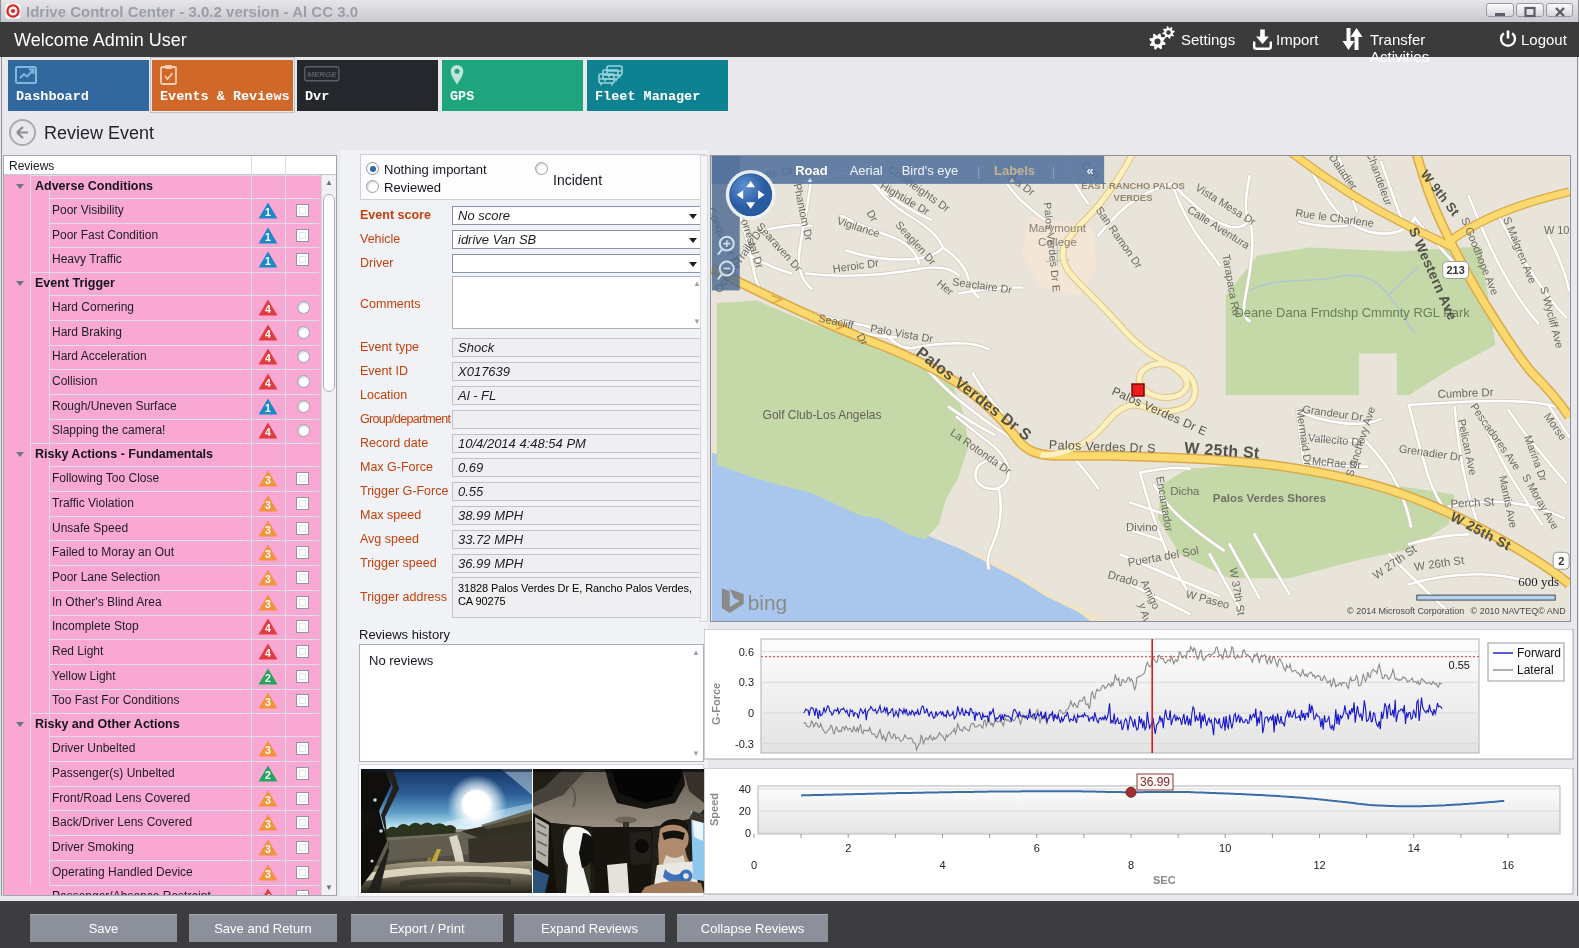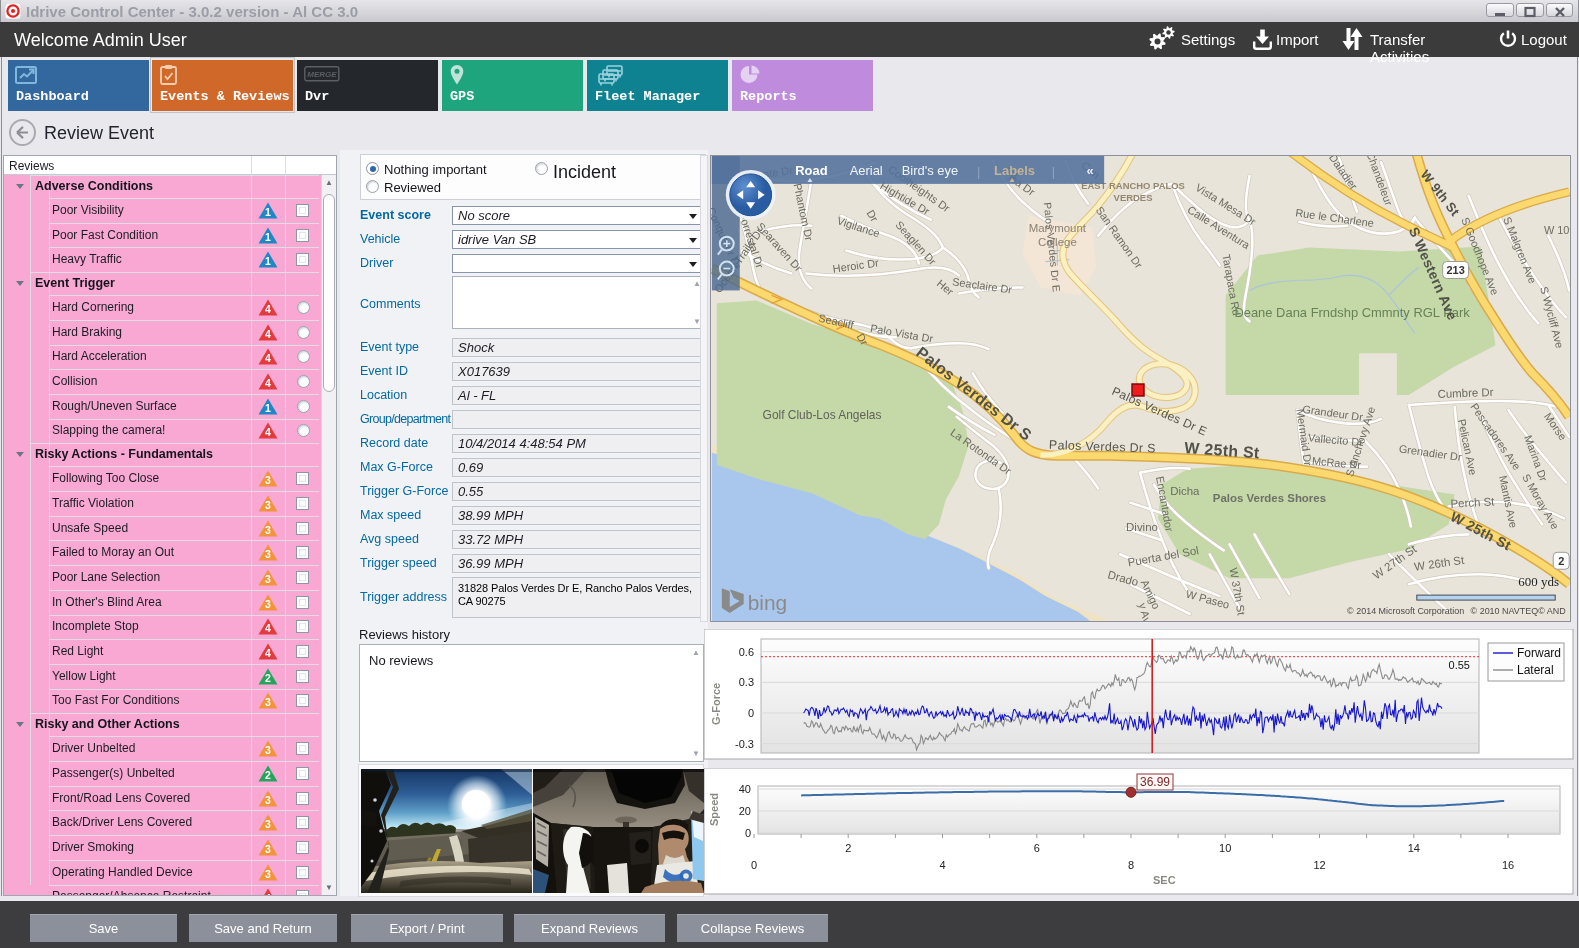--- a/index.html
+++ b/index.html
@@ -23,21 +23,21 @@
 
 #lpanel { left:3px; top:155px; width:334px; height:741px; background:#f9a8d4; border:1px solid #a0a6b0; overflow:hidden; }
 .gridv { position:absolute; width:1px; background:#dadee4; }
 .rowline { position:absolute; height:1px; background:#dcdfe5; }
 .tri { position:absolute; width:20px; height:17px; }
 .cbox { position:absolute; width:13px; height:13px; border:1px solid #8f97a4; background:#fff; box-shadow:inset 0 0 0 2px #fff, inset 0 0 0 3px #e2e5ea; }
 .rad { position:absolute; width:13px; height:13px; border:1px solid #9aa0ab; border-radius:50%; background:#fff; box-shadow:inset 1px 1px 2px #c9cdd4; }
 
 .sbar { background:#f1f1f4; }
 .sarrow { position:absolute; font-size:8px; color:#6d6d78; width:100%; text-align:center; }
-.flabel { position:absolute; left:20px; font-size:12.5px; color:#0369a1; white-space:nowrap; }
+.flabel { position:absolute; left:20px; font-size:12.5px; color:#c2410c; white-space:nowrap; }
 .ffield { position:absolute; left:112px; width:250px; height:19px; font-size:13px; color:#1c1c24;font-style:italic; }
 .ro { background:#efeff1; border:1px solid #bfc3cc; line-height:17px; padding-left:5px; }
 .dd { background:#fff; border:1px solid #8694ae; line-height:17px; padding-left:5px; }
 .dd:after { content:""; position:absolute; right:6px; top:7px; border-left:4px solid transparent; border-right:4px solid transparent; border-top:5px solid #1c1c24; }
 
 #botbar { left:0; top:901px; width:1579px; height:47px; background:#3d3d40; }
 .bbtn { position:absolute; top:914px; height:28px; background:#8c909a; color:#fff; font-size:13px; text-align:center; line-height:28px; border-top:1px solid #a2a6ae; }
 </style></head><body>
 <div id="root">
 
@@ -120,27 +120,20 @@
           <rect x="14" y="3" width="15" height="9" rx="1.5"></rect>
           <path d="M16 12 v2.5 M27 12 v2.5 M15 8 h13"></path>
           <rect x="10" y="7" width="15" height="9" rx="1.5"></rect>
           <path d="M12 16 v2.5 M23 16 v2.5 M11 12 h13"></path>
           <rect x="6" y="11" width="15" height="9" rx="1.5"></rect>
           <path d="M8 20 v2.5 M19 20 v2.5 M7 16 h13"></path>
         </g>
       </svg>
       <div class="lbl">Fleet Manager</div>
     </div>
-<div class="abs tab" style="left:732px;background:#bf8cdd">
-      <svg width="22" height="22" viewBox="0 0 22 22" style="position:absolute;left:7px;top:4px">
-        <path d="M10 2 a8.5 8.5 0 1 0 8.5 8.5 L10 10.5 z" fill="#e5d2f3"></path>
-        <path d="M12.5 1.5 a8.5 8.5 0 0 1 8 8 l-8 0 z" fill="#e5d2f3"></path>
-      </svg>
-      <div class="lbl">Reports</div>
-    </div>
 
 <div class="abs" style="left:1px;top:57px;width:1px;height:839px;background:#8d8d96"></div>
 <div class="abs" style="left:1577px;top:57px;width:1px;height:839px;background:#8d8d96"></div>
 <div class="abs" id="backbtn"><svg width="23" height="23" viewBox="0 0 23 23">
         <path d="M17 11.5 H6 M6 11.5 l6-5.6 M6 11.5 l6 5.6" stroke="#8e8e96" stroke-width="2.2" fill="none"></path>
       </svg></div>
 <div class="abs" id="revtitle">Review Event</div>
 <div class="abs" id="lpanel">
 <div class="abs" style="left:0;top:0;width:332px;height:19px;background:#fff;border-bottom:1px solid #c4c8d0">
         <span style="position:absolute;left:5px;top:3px;font-size:12px;color:#1c1c24">Reviews</span>
@@ -356,21 +349,21 @@
 <div class="sarrow" style="bottom:3px">▼</div>
 <div class="abs" style="left:1px;top:19px;width:12px;height:198px;border:1px solid #a9adb6;border-radius:6px;background:#fdfdfe"></div>
 </div>
 </div>
 <div class="abs" style="left:340px;top:150px;width:368px;height:746px;background:#f1f2f6"></div>
 <div class="abs" style="left:360px;top:154px;width:346px;height:46px;background:#fdfdfe;border:1px solid #cdd0d8"></div>
 <div class="abs rad" style="left:366px;top:162px;background:#fff;box-shadow:none;border:1px solid #8a93a5"></div>
 <div class="abs" style="left:369.5px;top:165.5px;width:6px;height:6px;border-radius:50%;background:#2f66b0"></div>
 <div class="abs" style="left:384px;top:162px;font-size:13px;color:#16161f">Nothing important</div>
 <div class="abs rad" style="left:535px;top:162px"></div>
-<div class="abs" style="left:553px;top:162px;font-size:18px;color:#16161f">Incident</div>
+<div class="abs" style="left:553px;top:172px;font-size:14px;color:#16161f">Incident</div>
 <div class="abs rad" style="left:366px;top:180px"></div>
 <div class="abs" style="left:384px;top:180px;font-size:13px;color:#16161f">Reviewed</div>
 <div class="flabel" style="left:360px;top:208px;font-weight:bold;">Event score</div>
     <div class="abs ffield dd" style="left:452px;top:206px;width:252px;height:19px">No score</div>
 <div class="flabel" style="left:360px;top:232px;">Vehicle</div>
     <div class="abs ffield dd" style="left:452px;top:230px;width:252px;height:19px">idrive Van SB</div>
 <div class="flabel" style="left:360px;top:256px;">Driver</div>
     <div class="abs ffield dd" style="left:452px;top:254px;width:252px;height:19px"></div>
 <div class="flabel" style="left:360px;top:297px">Comments</div>
 <div class="abs" style="left:452px;top:276px;width:252px;height:53px;background:#fff;border:1px solid #aab0bc">

